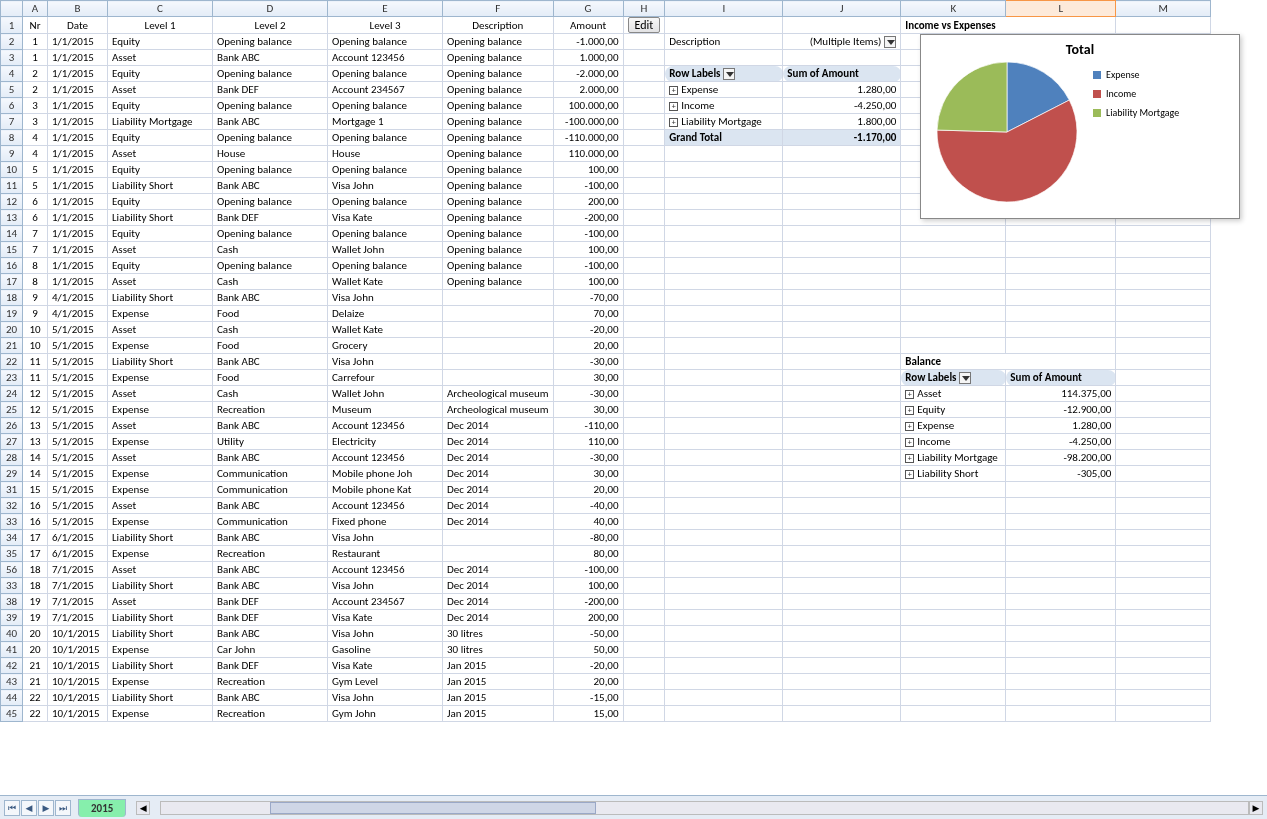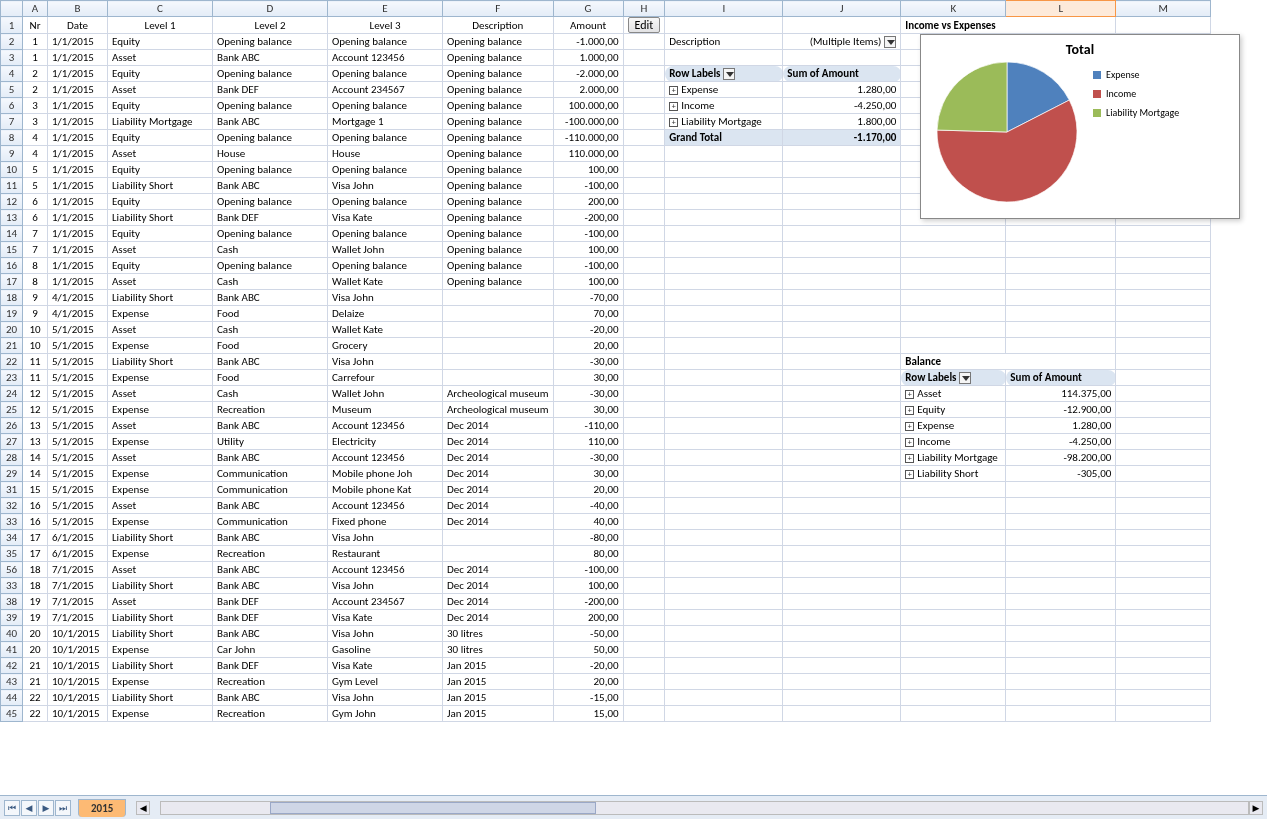--- a/index.html
+++ b/index.html
@@ -105,21 +105,21 @@
     font-size:11px;
   }
   .tab-nav-btn {
     width:16px; height:16px; border:1px solid #9eb6ce;
     background:#f4f7fb; margin-right:1px;
     display:flex; align-items:center; justify-content:center;
     cursor:pointer; font-size:9px; color:#3b5a82;
   }
   .tab {
     margin-left:6px; padding:2px 12px;
-    background:#fdba74; border:1px solid #9eb6ce; border-bottom:none;
+    background:#86efac; border:1px solid #9eb6ce; border-bottom:none;
     border-radius: 0 0 4px 4px;
     font-weight:bold; color:#333;
   }
   .hscroll {
     flex:1; margin-left:10px; height:14px;
     background:#e9e9f0; border:1px solid #bbb;
     position:relative;
   }
   .hscroll-thumb {
     position:absolute; left:10%; width:30%; top:0; bottom:0;

